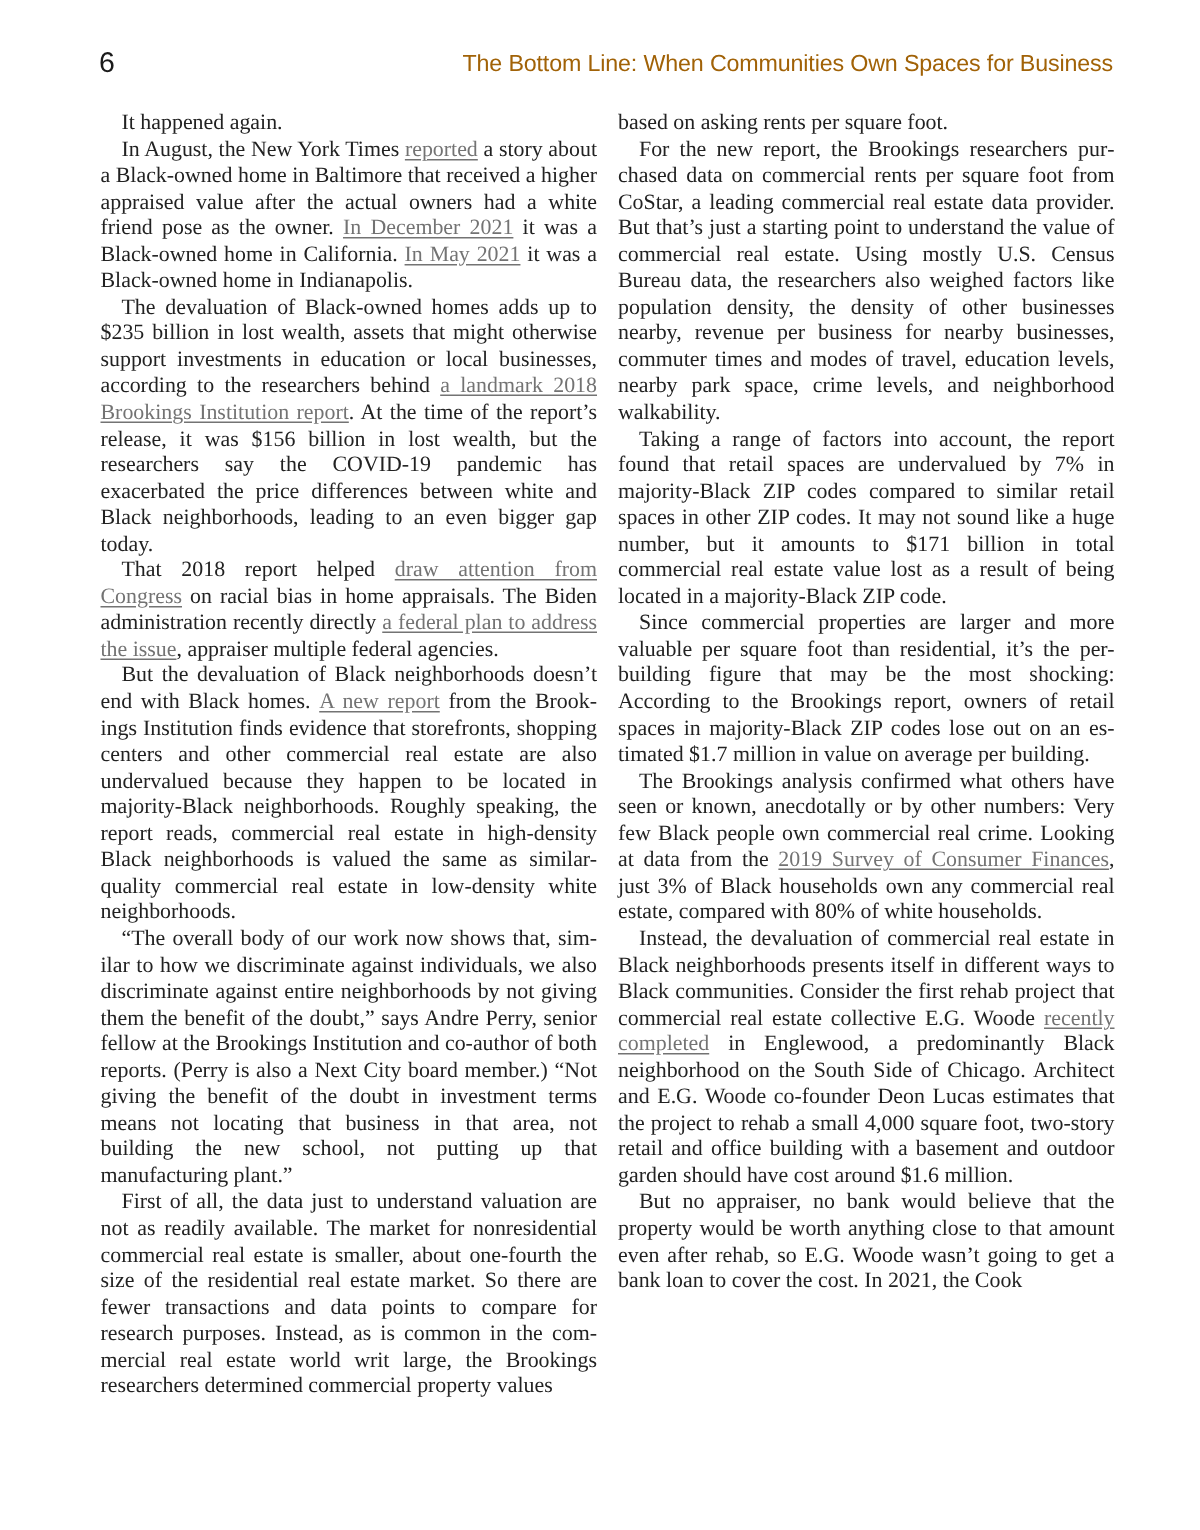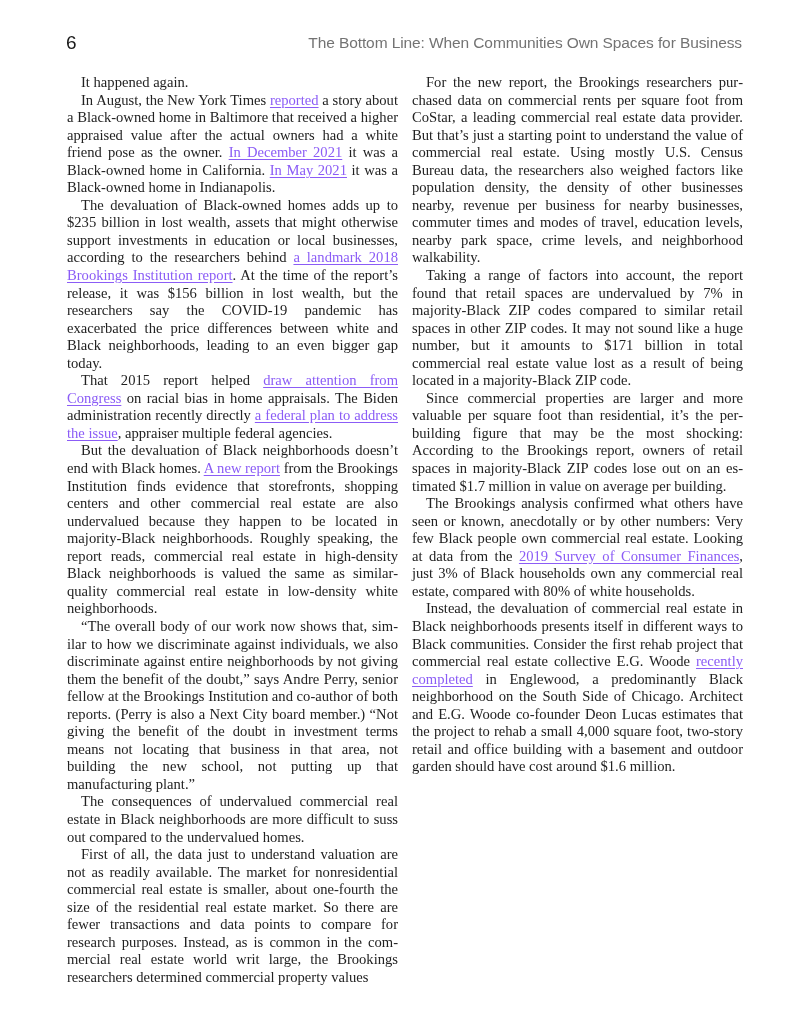--- a/index.html
+++ b/index.html
@@ -5,49 +5,50 @@
   html, body { margin: 0; padding: 0; background: #ffffff; }
   body { width: 800px; height: 1020px; position: relative; overflow: hidden; }
   .page-number {
     position: absolute; left: 66px; top: 32px;
     font-family: "Liberation Sans", "DejaVu Sans", sans-serif;
     font-size: 19px; color: #1a1a1a;
   }
   .running-head {
     position: absolute; right: 58px; top: 34px;
     font-family: "Liberation Sans", "DejaVu Sans", sans-serif;
-    font-size: 15.5px; color: #737373; letter-spacing: -0.1px; margin-left: 20px;
+    font-size: 15.5px; color: #a16207; letter-spacing: -0.1px; margin-left: 20px;
   }
   .col {
     position: absolute; top: 74px; width: 331px;
     font-family: "Liberation Serif", "DejaVu Serif", serif;
     font-size: 14.6px; line-height: 17.55px; color: #222;
     text-align: justify; hyphens: manual;
   }
   .col-left { left: 67px; }
   .col-right { left: 412px; }
   .col p { margin: 0; text-indent: 14px; }
-  a.link { color: #8b5cf6; text-decoration: underline; text-underline-offset: 2px; }
+  a.link { color: #737373; text-decoration: underline; text-underline-offset: 2px; font-family: Liberation Serif, serif; }
 </style>
 </head>
 <body>
 
 <div class="page-number">6</div>
 <div class="running-head">The Bottom Line: When Communities Own Spaces for Business</div>
 
 <div class="col col-left">
   <p>It happened again.</p>
   <p><span>In August, the New York Times </span><a class="link">reported</a><span> a story about a Black-owned home in Baltimore that received a higher appraised value after the actual owners had a white friend pose as the owner. </span><a class="link">In December 2021</a><span> it was a Black-owned home in California. </span><a class="link">In May 2021</a><span> it was a Black-owned home in Indianapolis.</span></p>
   <p><span>The devaluation of Black-owned homes adds up to $235 billion in lost wealth, assets that might oth­erwise support investments in education or local businesses, according to the researchers behind </span><a class="link">a landmark 2018 Brookings Institution report</a><span>. At the time of the report’s release, it was $156 billion in lost wealth, but the researchers say the COVID-19 pan­demic has exacerbated the price differences between white and Black neighborhoods, leading to an even bigger gap today.</span></p>
-  <p><span>That 2015 report helped </span><a class="link">draw attention from Congress</a><span> on racial bias in home appraisals. The Biden administration recently directly </span><a class="link">a federal plan to address the issue</a><span>, appraiser multiple federal agencies.</span></p>
+  <p><span>That 2018 report helped </span><a class="link">draw attention from Congress</a><span> on racial bias in home appraisals. The Biden administration recently directly </span><a class="link">a federal plan to address the issue</a><span>, appraiser multiple federal agencies.</span></p>
   <p><span>But the devaluation of Black neighborhoods doesn’t end with Black homes. </span><a class="link">A new report</a><span> from the Brook­ings Institution finds evidence that storefronts, shop­ping centers and other commercial real estate are also undervalued because they happen to be located in majority-Black neighborhoods. Roughly speaking, the report reads, commercial real estate in high-den­sity Black neighborhoods is valued the same as sim­ilar-quality commercial real estate in low-density white neighborhoods.</span></p>
   <p>“The overall body of our work now shows that, sim­ilar to how we discriminate against individuals, we also discriminate against entire neighborhoods by not giving them the benefit of the doubt,” says Andre Perry, senior fellow at the Brookings Institution and co-author of both reports. (Perry is also a Next City board member.) “Not giving the benefit of the doubt in investment terms means not locating that business in that area, not building the new school, not putting up that manufacturing plant.”</p>
-  <p>The consequences of undervalued commercial real estate in Black neighborhoods are more difficult to suss out compared to the undervalued homes.</p>
   <p>First of all, the data just to understand valuation are not as readily available. The market for nonresidential commercial real estate is smaller, about one-fourth the size of the residential real estate market. So there are fewer transactions and data points to compare for research purposes. Instead, as is common in the com­mercial real estate world writ large, the Brookings researchers determined commercial property values</p>
 </div>
 
 <div class="col col-right">
+  <p style="text-indent:0">based on asking rents per square foot.</p>
   <p>For the new report, the Brookings researchers pur­chased data on commercial rents per square foot from CoStar, a leading commercial real estate data provid­er. But that’s just a starting point to understand the value of commercial real estate. Using mostly U.S. Census Bureau data, the researchers also weighed factors like population density, the density of other businesses nearby, revenue per business for nearby businesses, commuter times and modes of travel, ed­ucation levels, nearby park space, crime levels, and neighborhood walkability.</p>
   <p>Taking a range of factors into account, the report found that retail spaces are undervalued by 7% in majority-Black ZIP codes compared to similar retail spaces in other ZIP codes. It may not sound like a huge number, but it amounts to $171 billion in total commercial real estate value lost as a result of being located in a majority-Black ZIP code.</p>
   <p>Since commercial properties are larger and more valuable per square foot than residential, it’s the per-building figure that may be the most shocking: According to the Brookings report, owners of retail spaces in majority-Black ZIP codes lose out on an es­timated $1.7 million in value on average per building.</p>
-  <p><span>The Brookings analysis confirmed what others have seen or known, anecdotally or by other numbers: Very few Black people own commercial real estate. Looking at data from the </span><a class="link">2019 Survey of Consum­er Finances</a><span>, just 3% of Black households own any commercial real estate, compared with 80% of white households.</span></p>
+  <p><span>The Brookings analysis confirmed what others have seen or known, anecdotally or by other numbers: Very few Black people own commercial real crime. Looking at data from the </span><a class="link">2019 Survey of Consum­er Finances</a><span>, just 3% of Black households own any commercial real estate, compared with 80% of white households.</span></p>
   <p><span>Instead, the devaluation of commercial real estate in Black neighborhoods presents itself in different ways to Black communities. Consider the first rehab proj­ect that commercial real estate collective E.G. Woode </span><a class="link">recently completed</a><span> in Englewood, a predominantly Black neighborhood on the South Side of Chicago. Architect and E.G. Woode co-founder Deon Lucas es­timates that the project to rehab a small 4,000 square foot, two-story retail and office building with a base­ment and outdoor garden should have cost around $1.6 million.</span></p>
+  <p>But no appraiser, no bank would believe that the property would be worth anything close to that amount even after rehab, so E.G. Woode wasn’t going to get a bank loan to cover the cost. In 2021, the Cook</p>
 </div>
 
 </body></html>

